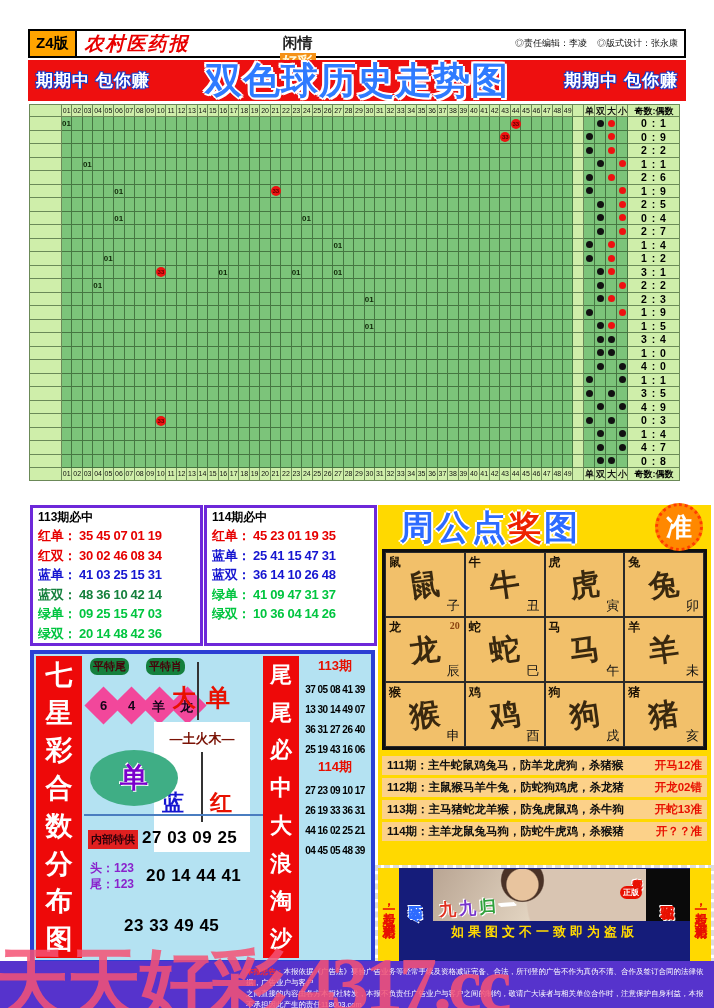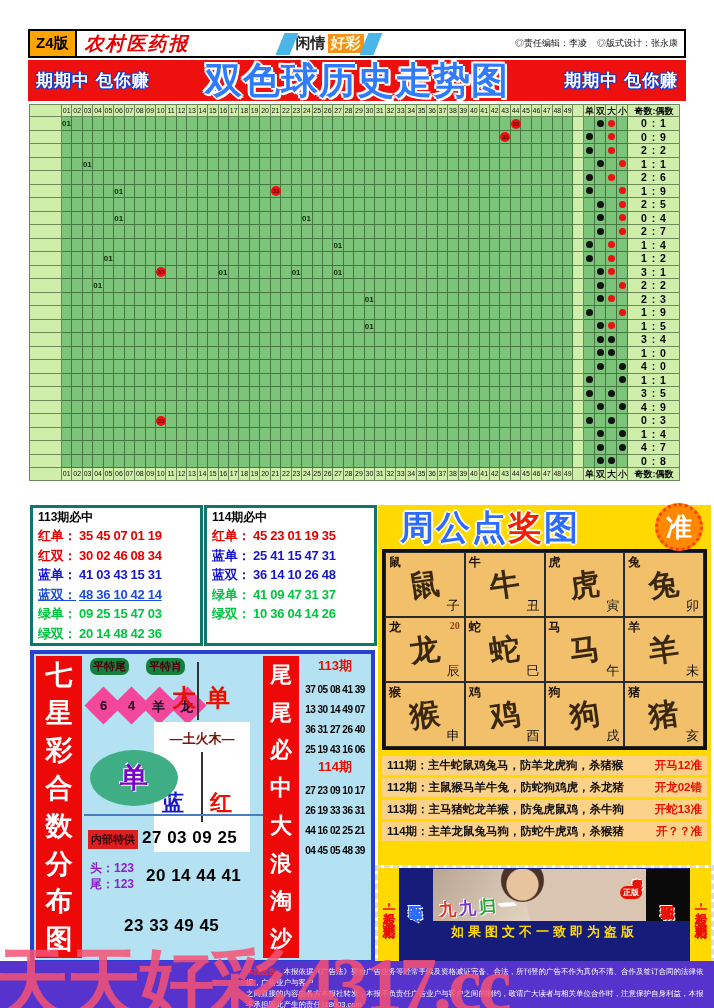--- a/index.html
+++ b/index.html
@@ -6,21 +6,21 @@
   body{font-family:"Liberation Sans",sans-serif;}
   #page{position:relative;width:714px;height:1008px;background:#fff;overflow:hidden;}
 
   
   #masthead{position:absolute;left:28px;top:29px;width:658px;height:29px;border:2px solid #000;
     box-sizing:border-box;background:#fff;display:flex;align-items:center;}
   .ed-box{background:#ffa400;border-right:2px solid #000;height:100%;display:flex;align-items:center;
     padding:0 6px;font-weight:bold;font-size:15px;color:#000;}
   .paper-name{color:#e80000;font-family:"Liberation Serif",serif;font-weight:bold;font-style:italic;
     font-size:19px;margin-left:8px;letter-spacing:2px;}
-  .center-badge{display:flex;align-items:center;margin-left:90px;height:20px;}
+  .center-badge{display:flex;align-items:center;margin-left:90px;height:20px;flex-direction:column;}
   .skew-blue{width:14px;height:22px;background:#4ab6e8;transform:skewX(-22deg);}
   .badge-white{font-family:"Liberation Serif",serif;font-weight:bold;font-size:15px;color:#222;
     padding:0 2px;background:#fff;}
   .badge-orange{background:#f59116;color:#fffadc;font-family:"Liberation Serif",serif;font-weight:bold;
     font-size:15px;padding:0 3px;}
   .mast-right{margin-left:auto;font-size:9px;color:#111;padding-right:6px;display:flex;gap:10px;}
 
   
   #banner{position:absolute;left:28px;top:60px;width:658px;height:41px;background:#ee0f0f;
     display:flex;align-items:center;justify-content:space-between;padding:0 8px;box-sizing:border-box;}
@@ -49,21 +49,21 @@
   .drow>div{height:13.5px;}
   .mark01{position:absolute;left:0;top:1px;font-size:8px;font-weight:bold;color:#102808;line-height:11px;}
   .mark33{position:absolute;left:0;top:1.5px;width:10px;height:10px;border-radius:50%;background:#ee1111;
     color:#5c0000;font-size:6px;font-weight:bold;text-align:center;line-height:10px;}
   .dot{position:absolute;left:1.5px;top:2.8px;width:7px;height:7px;border-radius:50%;}
   .dot.black{background:#111;}
   .dot.red{background:#ee1111;}
   .c-ratio.val{font-size:10.5px;font-weight:bold;color:#000;line-height:13.5px;letter-spacing:1px;}
 
   
-  .pred{position:absolute;top:505px;width:173px;height:141px;border:3px solid #0f766e;background:#fff;
+  .pred{position:absolute;top:505px;width:173px;height:141px;border:3px solid #6d28d9;background:#fff;
     box-sizing:border-box;padding:1px 5px;}
   .pred-title{font-size:12px;font-weight:bold;color:#000;}
   .pred-row{font-weight:bold;font-size:13px;white-space:nowrap;line-height:19.5px;letter-spacing:-.3px;}
   .pred-row .plabel{margin-right:3px;}
 
   
   #zg{position:absolute;left:378px;top:505px;width:333px;height:360px;background:#ffd900;box-sizing:border-box;}
   #zg-head{position:relative;height:42px;}
   #zg-title{position:absolute;left:22px;top:0px;font-family:"Liberation Serif",serif;font-weight:900;
     font-size:34px;letter-spacing:2px;
@@ -1942,22 +1942,22 @@
         <div class="c-side">大</div>
         <div class="c-side">小</div>
         <div class="c-ratio">奇数:偶数</div>
       </div>
     </div>
 
   <div class="pred" style="left:30px;" id="pred0">
       <div class="pred-title">113期必中</div>
       <div class="pred-row" style="color: rgb(230, 0, 0);"><span class="plabel">红单：</span><span>35 45 07 01 19</span></div>
       <div class="pred-row" style="color: rgb(230, 0, 0);"><span class="plabel">红双：</span><span>30 02 46 08 34</span></div>
-      <div class="pred-row" style="color: rgb(21, 21, 208);"><span class="plabel">蓝单：</span><span>41 03 43 15 31</span></div>
-      <div class="pred-row" style="color: #1d4ed8; text-decoration: underline;"><span class="plabel">蓝双：</span><span>48 36 10 42 14</span></div>
+      <div class="pred-row" style="color: rgb(21, 21, 208);"><span class="plabel">蓝单：</span><span>41 03 25 15 31</span></div>
+      <div class="pred-row" style="color: #15803d;"><span class="plabel">蓝双：</span><span>48 36 10 42 14</span></div>
       <div class="pred-row" style="color: rgb(0, 197, 63);"><span class="plabel">绿单：</span><span>09 25 15 47 03</span></div>
       <div class="pred-row" style="color: rgb(0, 197, 63);"><span class="plabel">绿双：</span><span>20 14 48 42 36</span></div>
     </div>
   <div class="pred" style="left:204px;" id="pred1">
       <div class="pred-title">114期必中</div>
       <div class="pred-row" style="color: rgb(230, 0, 0);"><span class="plabel">红单：</span><span>45 23 01 19 35</span></div>
       <div class="pred-row" style="color: rgb(21, 21, 208);"><span class="plabel">蓝单：</span><span>25 41 15 47 31</span></div>
       <div class="pred-row" style="color: rgb(21, 21, 208);"><span class="plabel">蓝双：</span><span>36 14 10 26 48</span></div>
       <div class="pred-row" style="color: rgb(0, 197, 63);"><span class="plabel">绿单：</span><span>41 09 47 31 37</span></div>
       <div class="pred-row" style="color: rgb(0, 197, 63);"><span class="plabel">绿双：</span><span>10 36 04 14 26</span></div>

